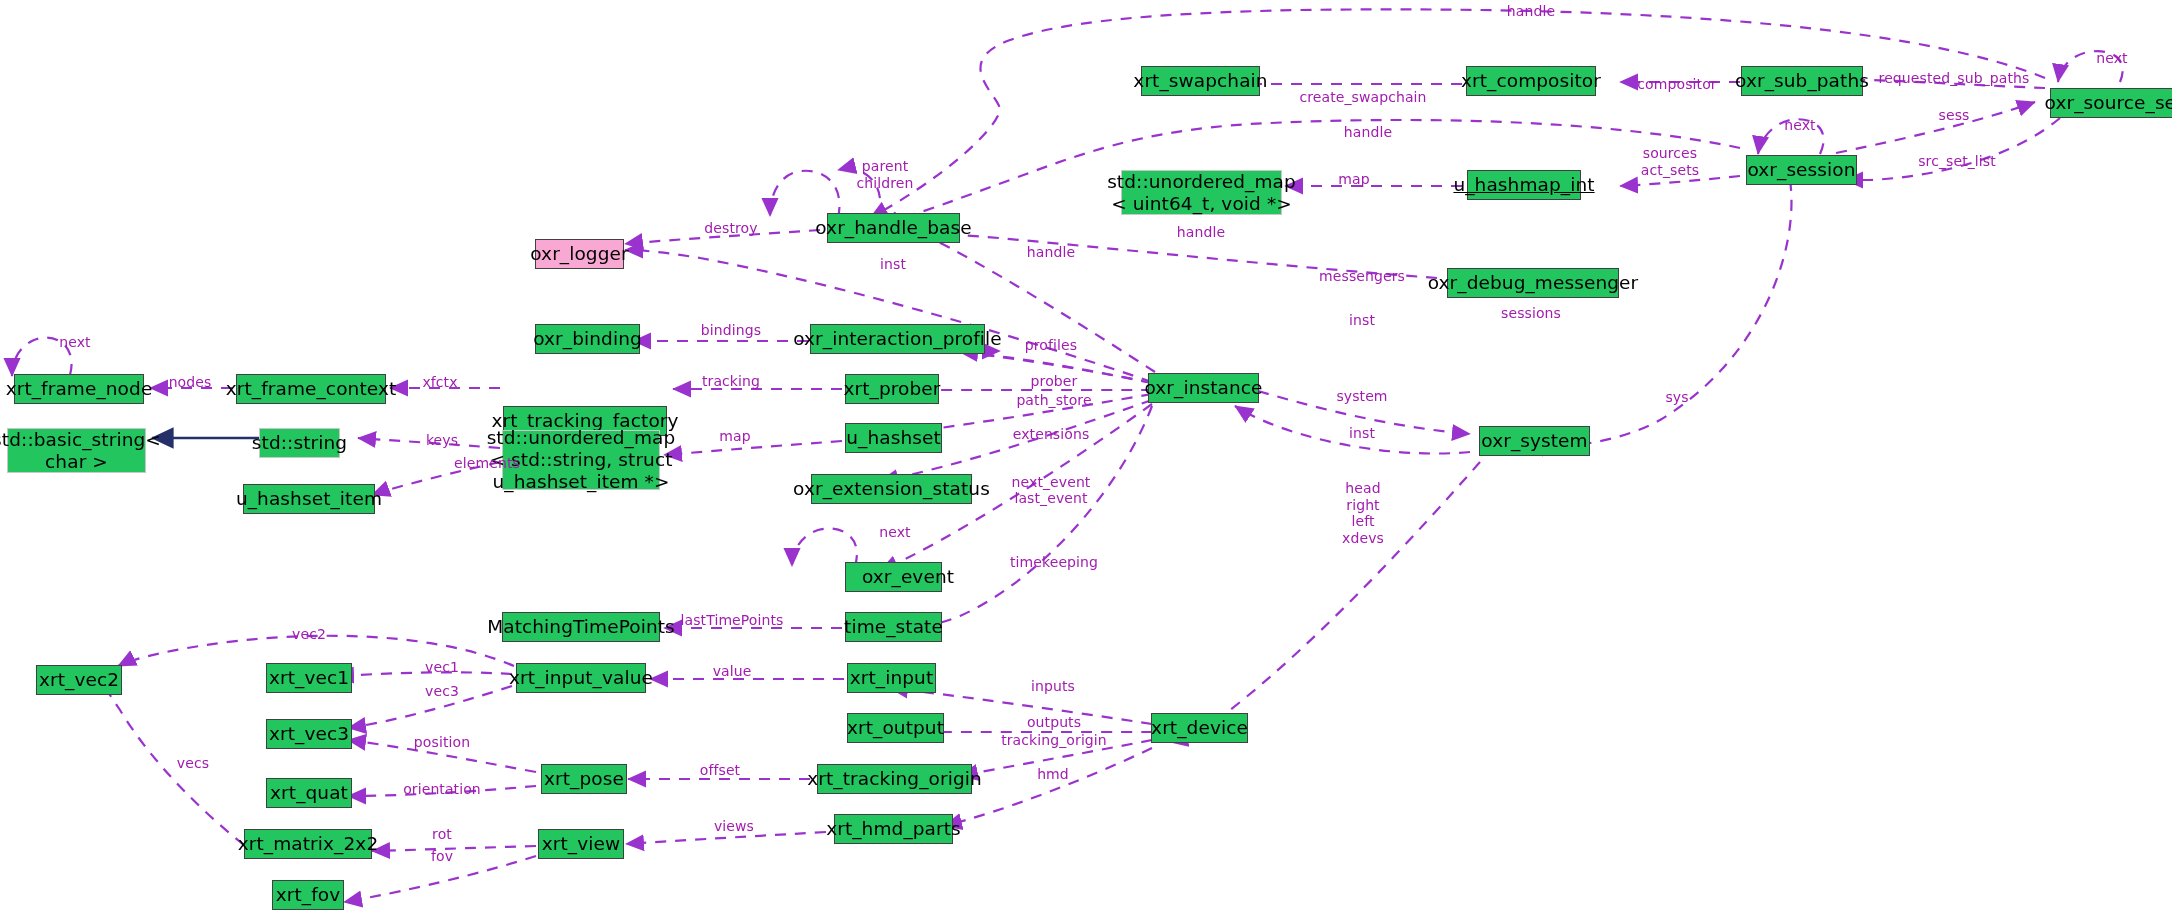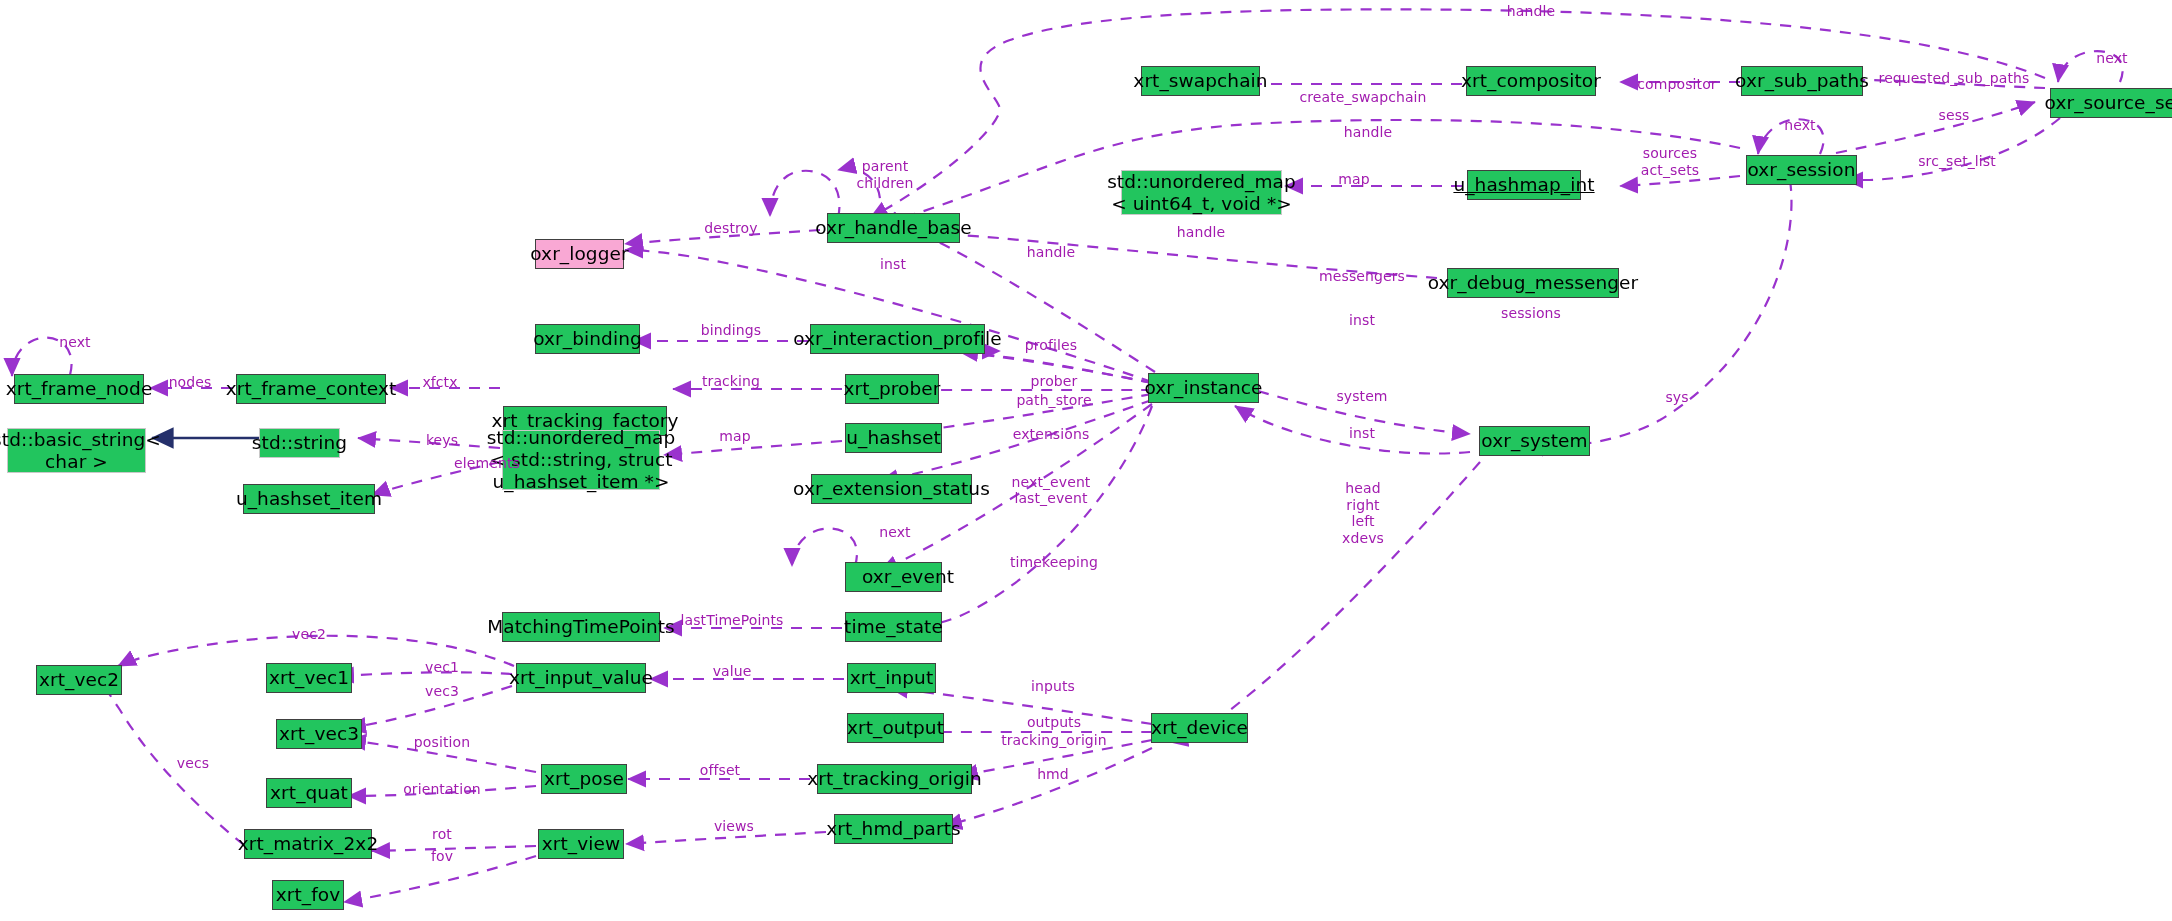--- a/index.html
+++ b/index.html
@@ -172,21 +172,21 @@
       <div class="node" style="left: 243px; top: 484px; width: 132px; height: 30px;">u_hashset_item</div>
       <div class="node" style="left: 811px; top: 474px; width: 161px; height: 30px;">oxr_extension_status</div>
       <div class="node" style="left: 845px; top: 562px; width: 97px; height: 30px; padding-left: 29px;">oxr_event</div>
       <div class="node" style="left: 502px; top: 612px; width: 158px; height: 30px;">MatchingTimePoints</div>
       <div class="node" style="left: 845px; top: 612px; width: 97px; height: 30px;">time_state</div>
       <div class="node" style="left: 36px; top: 665px; width: 86px; height: 30px;">xrt_vec2</div>
       <div class="node" style="left: 266px; top: 663px; width: 86px; height: 30px;">xrt_vec1</div>
       <div class="node" style="left: 516px; top: 663px; width: 130px; height: 30px;">xrt_input_value</div>
       <div class="node" style="left: 847px; top: 663px; width: 89px; height: 30px;">xrt_input</div>
       <div class="node" style="left: 1151px; top: 713px; width: 97px; height: 30px;">xrt_device</div>
-      <div class="node" style="left: 276px; top: 719px; width: 86px; height: 30px; text-align: center;">xrt_vec3</div>
+      <div class="node" style="left: 266px; top: 719px; width: 86px; height: 30px; text-align: center;">xrt_vec3</div>
       <div class="node" style="left: 847px; top: 713px; width: 97px; height: 30px;">xrt_output</div>
       <div class="node" style="left: 541px; top: 764px; width: 86px; height: 30px;">xrt_pose</div>
       <div class="node" style="left: 817px; top: 764px; width: 155px; height: 30px;">xrt_tracking_origin</div>
       <div class="node" style="left: 266px; top: 778px; width: 86px; height: 30px;">xrt_quat</div>
       <div class="node" style="left: 244px; top: 829px; width: 128px; height: 30px;">xrt_matrix_2x2</div>
       <div class="node" style="left: 538px; top: 829px; width: 86px; height: 30px;">xrt_view</div>
       <div class="node" style="left: 834px; top: 814px; width: 119px; height: 30px;">xrt_hmd_parts</div>
       <div class="node" style="left: 272px; top: 880px; width: 72px; height: 30px;">xrt_fov</div>
     </div>
   <div id="labels">

